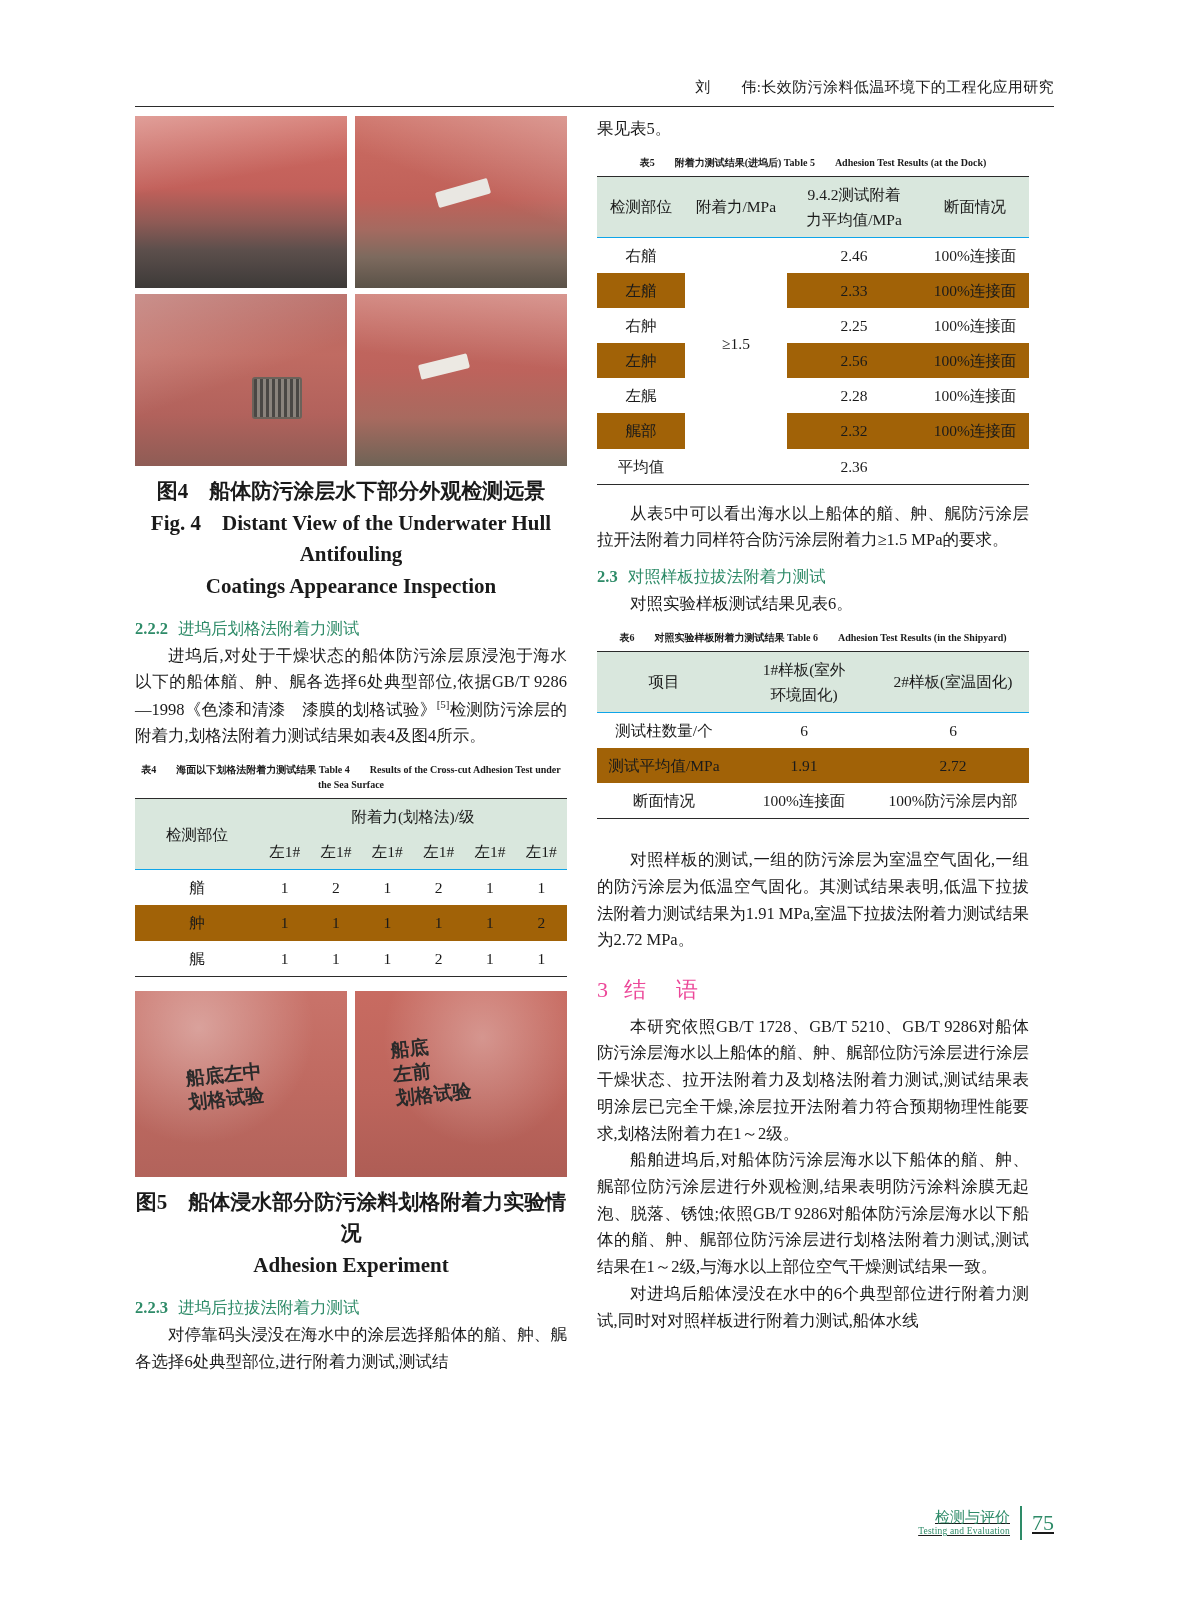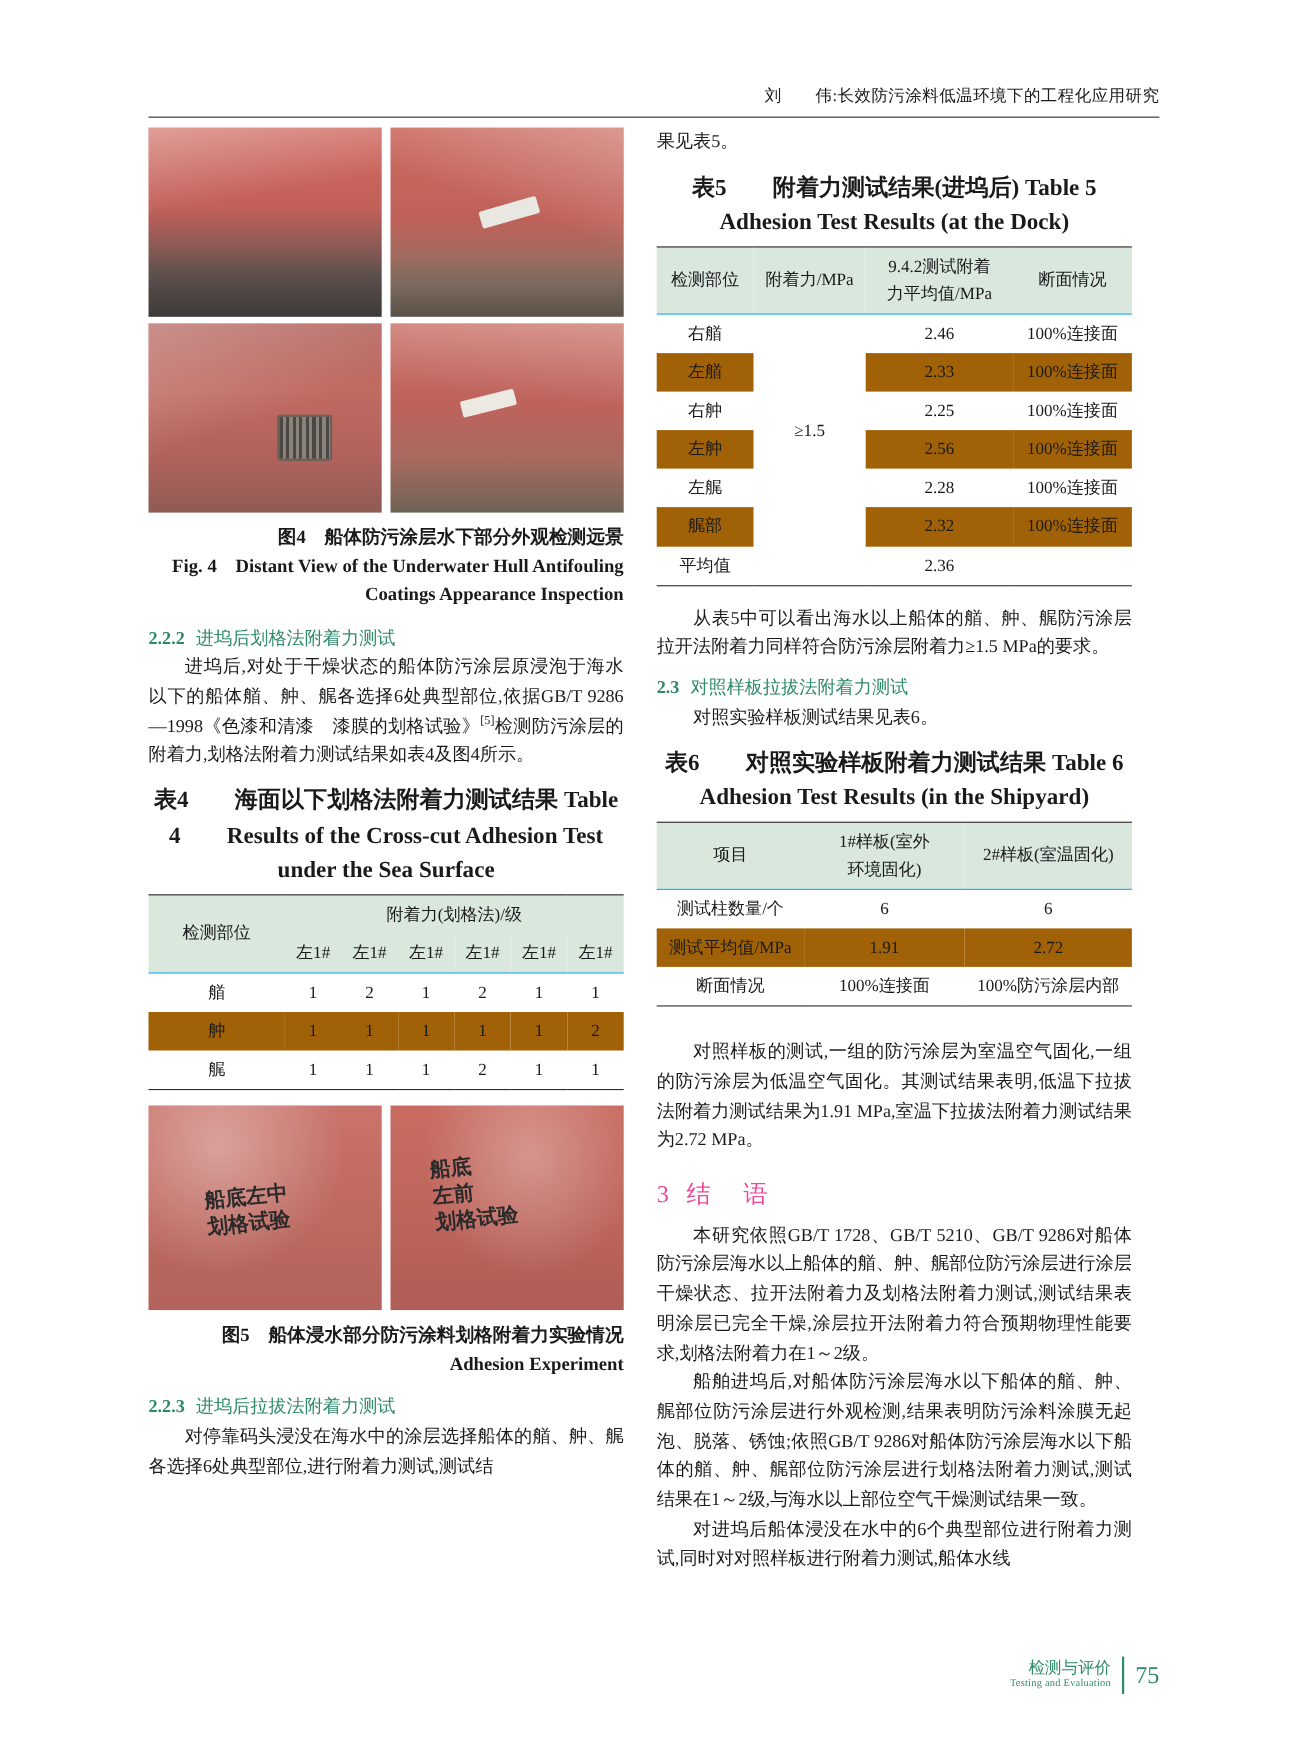--- a/index.html
+++ b/index.html
@@ -121,33 +121,33 @@
   .scribble {
     position: absolute;
     color: #2a2a2a;
     font-family: "Liberation Serif", serif;
     font-size: 19px;
     line-height: 1.25;
     transform: rotate(-6deg);
     font-weight: 600;
   }
   .fig-cap {
-    text-align: right;
-    font-size: 17px;
+    text-align: center;
+    font-size: 21px;
     line-height: 1.5;
     font-weight: bold;
     margin: 6px 0 14px 0;
   }
   .fig-cap .cn { display: block; }
   .fig-cap .en { display: block; }
 
   
   .tbl-cap {
     text-align: center;
-    font-size: 21px;
+    font-size: 10px;
     font-weight: bold;
     line-height: 1.5;
     margin: 12px 0 6px 0;
   }
   table {
     border-collapse: collapse;
     width: 100%;
     font-size: 15.5px;
   }
   table td, table th {
@@ -182,20 +182,21 @@
   sup { font-size: 11px; vertical-align: super; }
 
   
   .footer {
     position: absolute;
     right: 133px;
     bottom: 60px;
     display: flex;
     align-items: center;
     gap: 10px;
+    text-decoration: underline;
   }
   .footer-texts { text-align: right; line-height: 1.15; }
   .footer-cn { color: #2e8b68; font-size: 15px; }
   .footer-en { color: #2e8b68; font-size: 9.5px; letter-spacing: .2px; }
   .footer-bar { width: 2px; height: 34px; background: #2e8b68; }
   .footer-num { font-size: 22px; color: #2e8b68; }
 </style>
 </head>
 <body>
 

